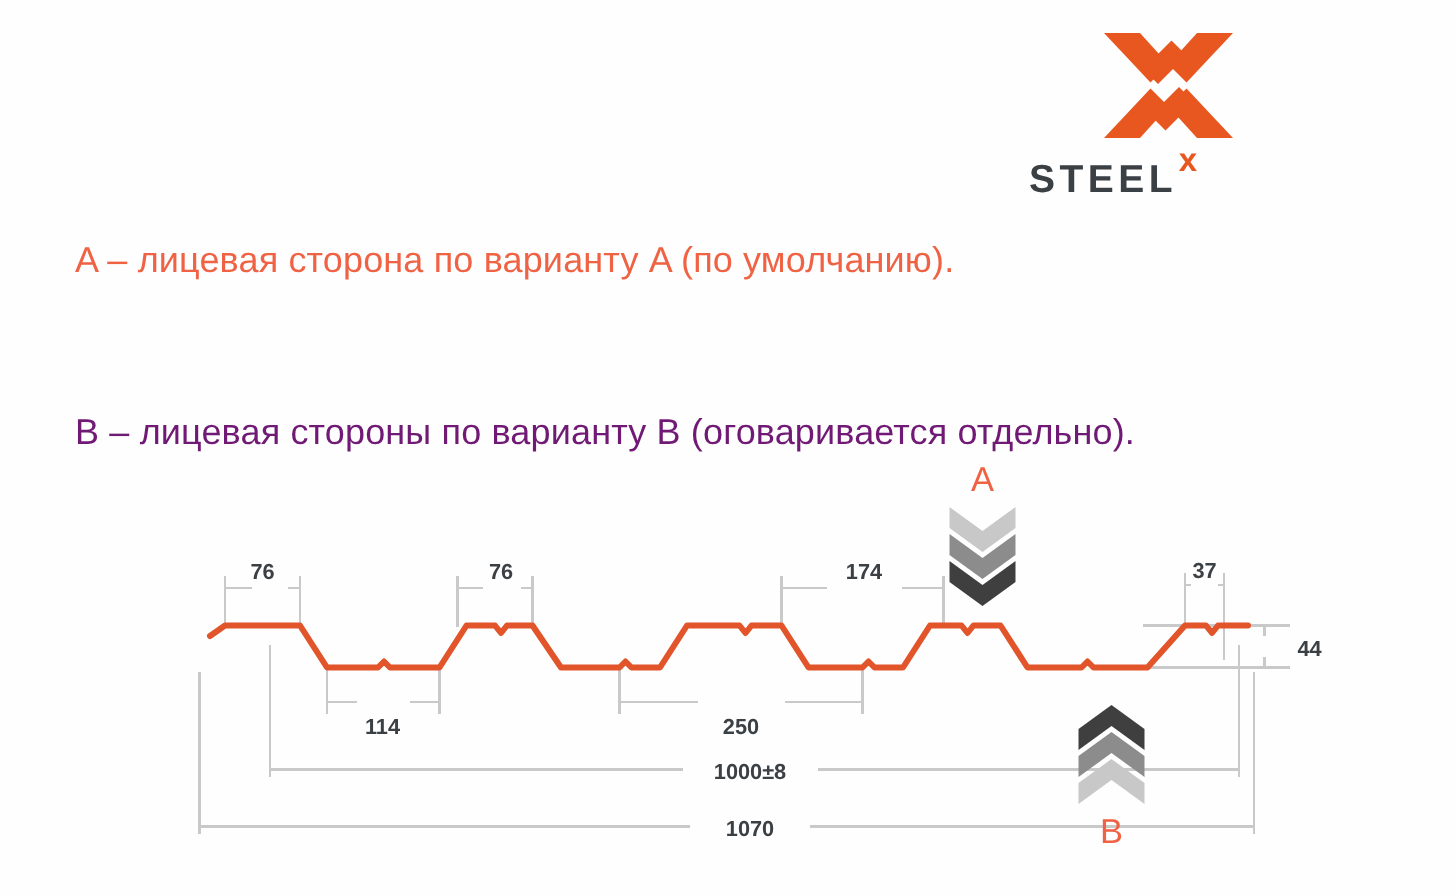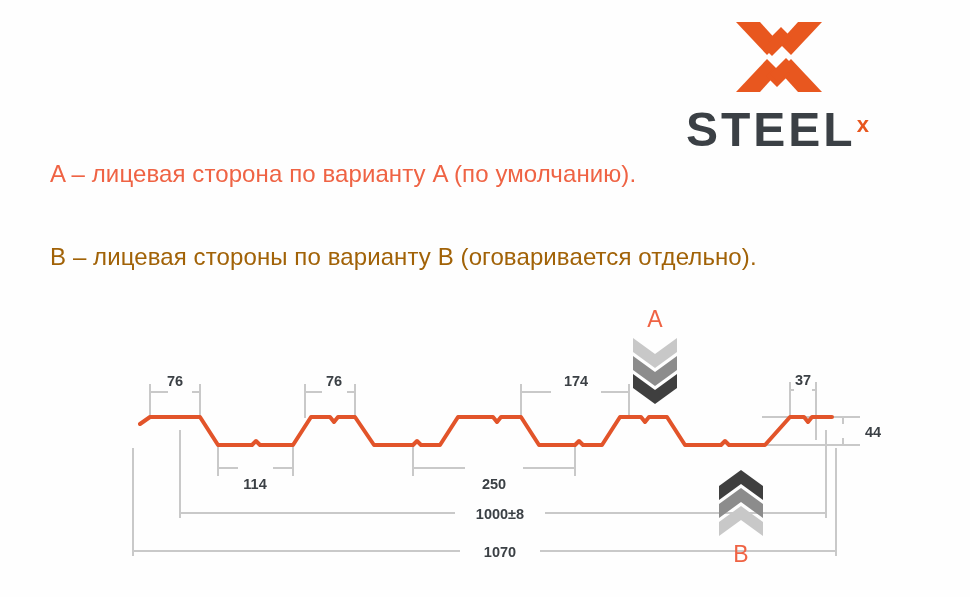--- a/index.html
+++ b/index.html
@@ -35,21 +35,21 @@
     position: absolute;
     left: 0px;
     top: 88px;
     width: 240px;
     height: 36px;
     display: flex;
     align-items: baseline;
   }
   #logo-word-text {
     font-family: "Liberation Sans", sans-serif;
-    font-size: 48px;
+    font-size: 26px;
     font-weight: bold;
     letter-spacing: 3px;
     color: #3b4045;
     line-height: 1;
   }
   #logo-word-x {
     font-family: "Liberation Sans", sans-serif;
     font-size: 22px;
     font-weight: bold;
     color: #e8571f;
@@ -116,21 +116,21 @@
       <path d="M60,48 L44,64 L36,56 L52,40 Z"></path>
     </g>
   </svg>
   <div id="logo-wordmark">
     <span id="logo-word-text" style="color: rgb(59, 64, 69);">STEEL</span>
     <span id="logo-word-x" style="color: rgb(232, 87, 31);">x</span>
   </div>
 </div>
 
 <div class="note-line" id="note-a" style="color: rgb(239, 99, 68);">A – лицевая сторона по варианту A (по умолчанию).</div>
-<div class="note-line" id="note-b" style="color: #a16207;">B – лицевая стороны по варианту B (оговаривается отдельно).</div>
+<div class="note-line" id="note-b" style="color: #701a75; margin-top: 32px;">B – лицевая стороны по варианту B (оговаривается отдельно).</div>
 
 <svg id="drawing" viewBox="0 0 970 597">
 
   <g id="dim-lines" stroke="#c9c9c9" stroke-width="1.4" fill="none" shape-rendering="crispEdges">
 
     <line x1="150" y1="384" x2="150" y2="418"></line>
     <line x1="200" y1="384" x2="200" y2="418"></line>
     <line x1="150" y1="392" x2="168" y2="392"></line>
     <line x1="192" y1="392" x2="200" y2="392"></line>
 

